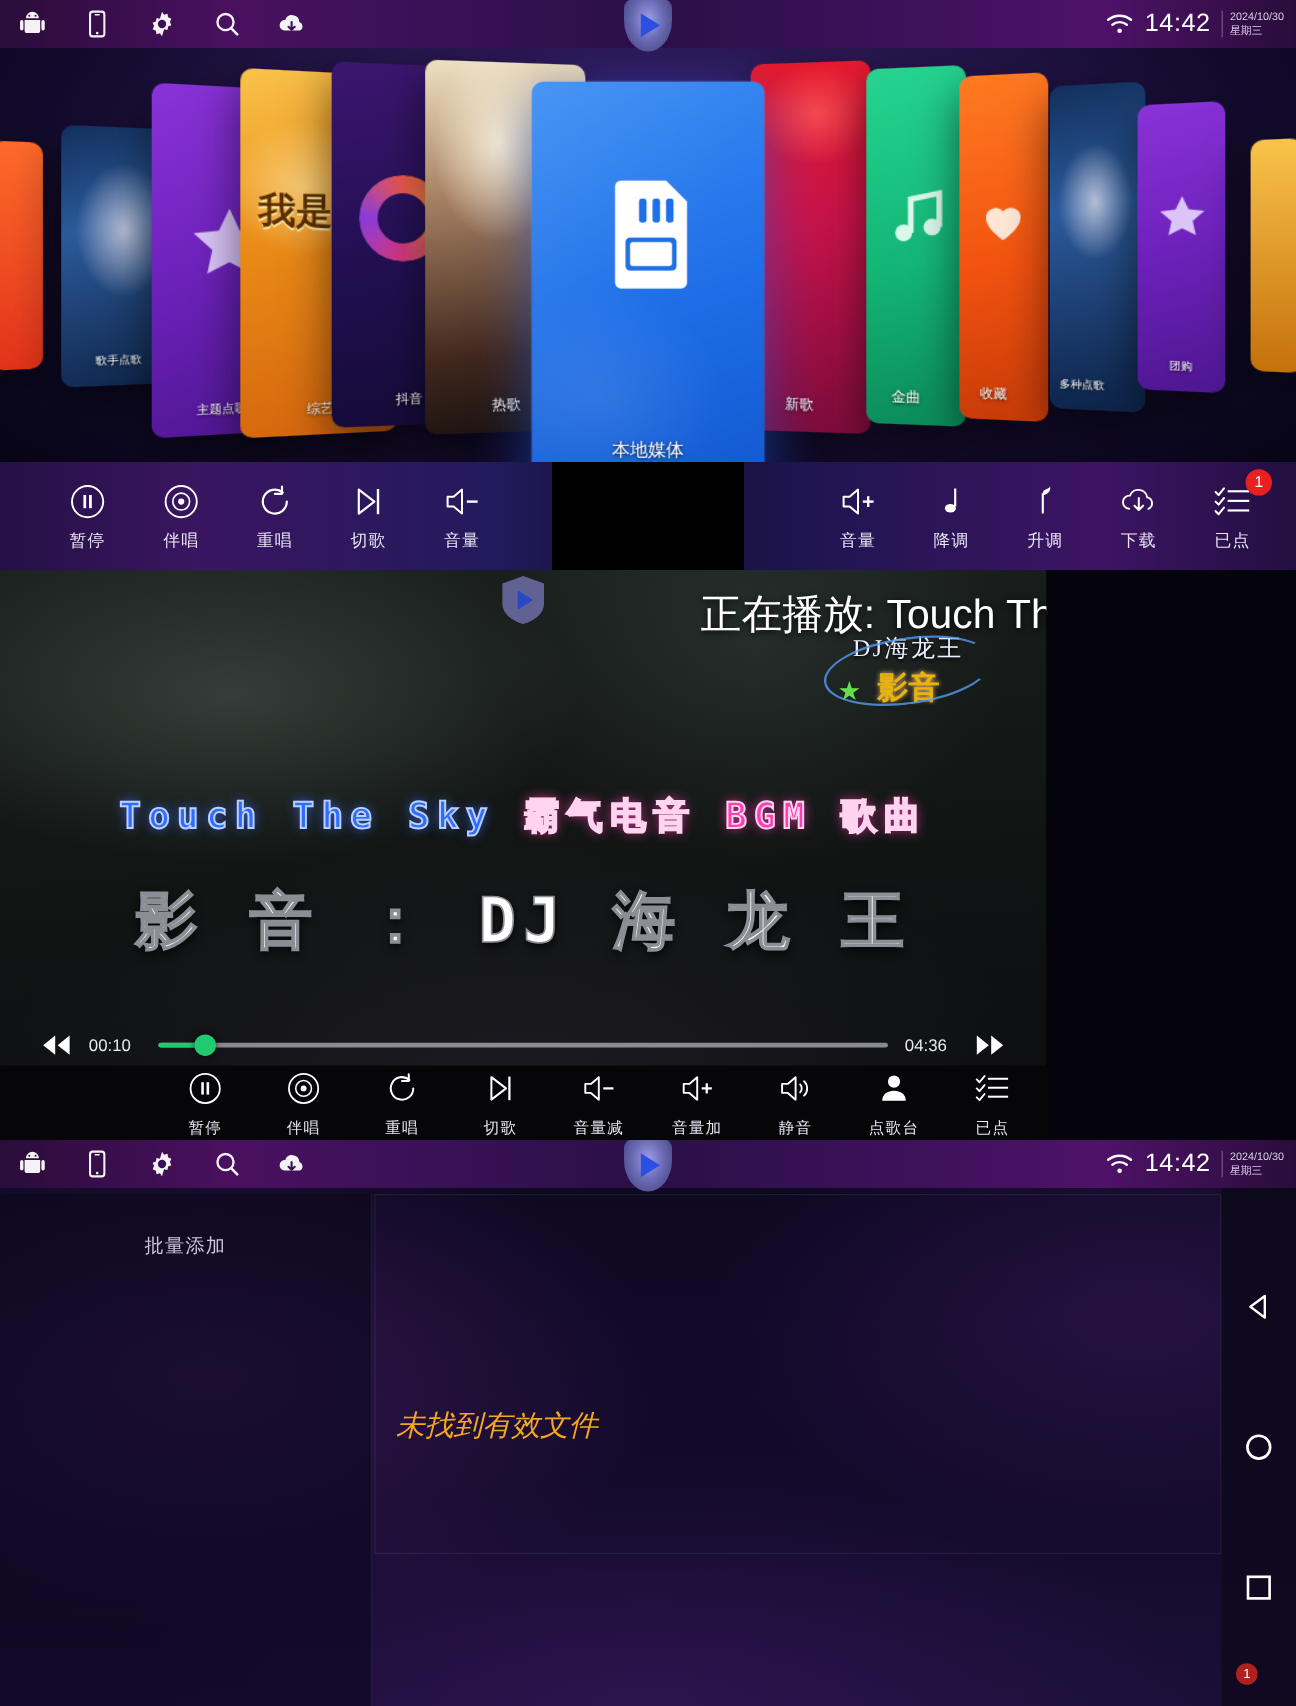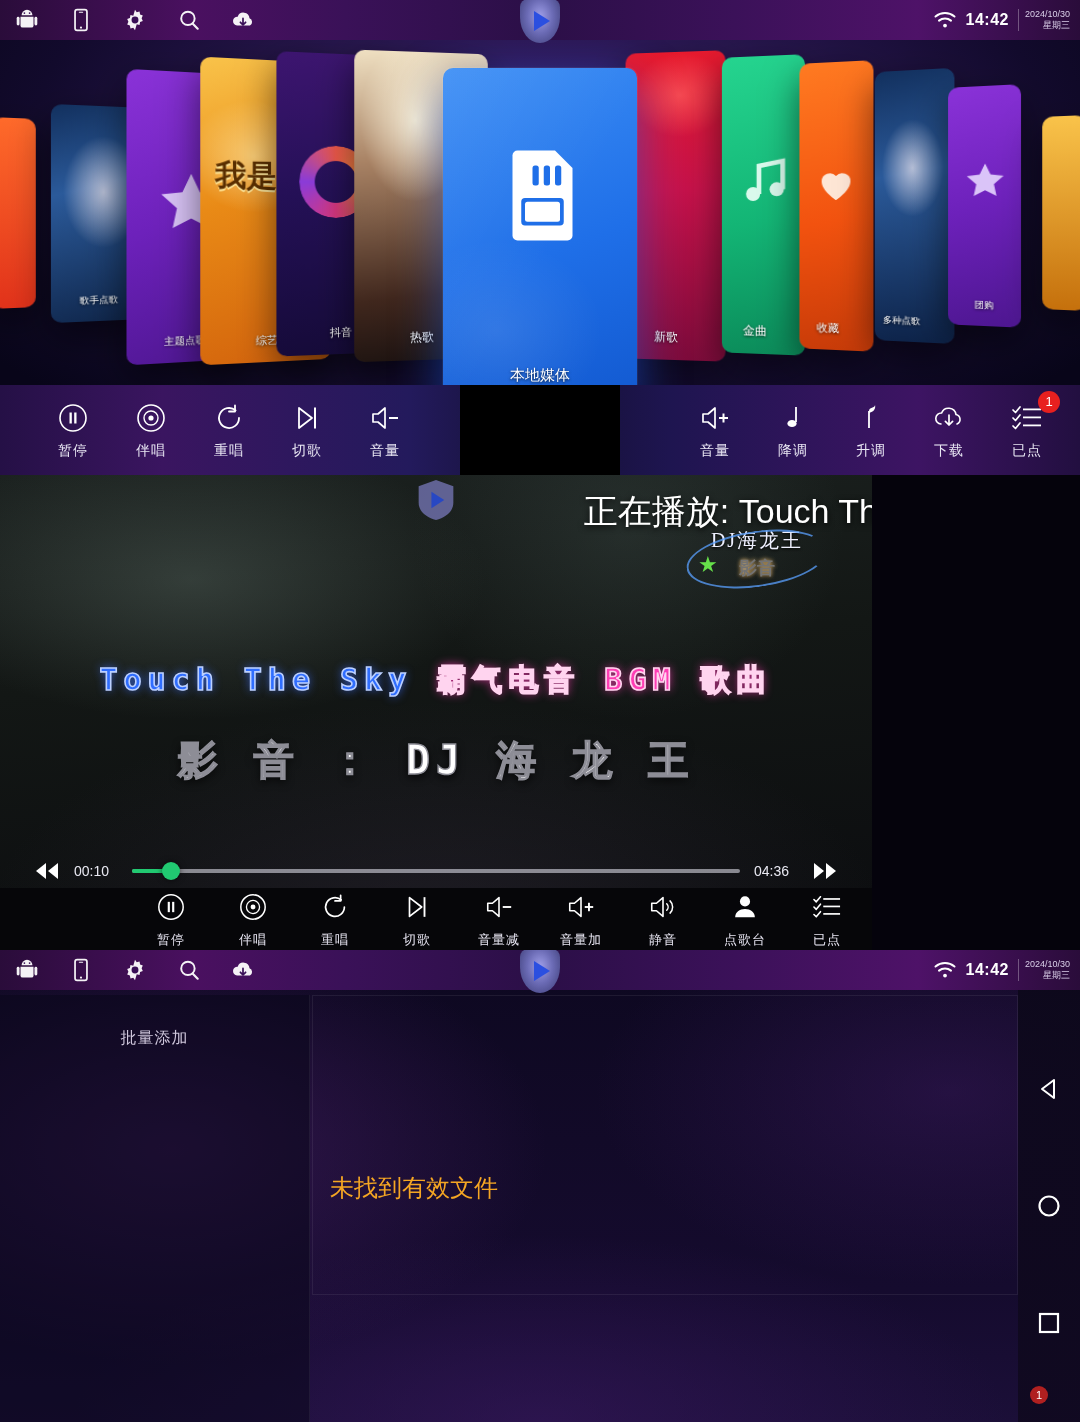--- a/index.html
+++ b/index.html
@@ -15,22 +15,22 @@
   .statusbar {
     position: absolute; left: 0; width: 1080px; height: 40px;
     background: linear-gradient(90deg,#2a0c3a 0%, #4a1060 18%, #3a1158 32%, #2b0f47 50%, #3b1159 68%, #4e1268 85%, #2a0c3a 100%);
     display: flex; align-items: center;
     z-index: 40;
   }
   .sb-left { display: flex; align-items: center; gap: 28px; padding-left: 14px; }
   .sb-ic { width: 26px; height: 26px; display:block; opacity: .95; }
   .sb-spacer { flex: 1 1 auto; }
   .sb-right { display: flex; align-items: center; gap: 9px; padding-right: 10px; }
-  .sb-time { color: #fff; font-size: 16px; letter-spacing: .5px; font-weight: bold; }
-  .sb-date { color: #d9cfe8; font-size: 9px; line-height: 11px; border-left: 1px solid rgba(255,255,255,.3); padding-left: 6px; text-align: right;}
+  .sb-time { color: #fff; font-size: 21px; letter-spacing: .5px; }
+  .sb-date { color: #d9cfe8; font-size: 9px; line-height: 11px; border-left: 1px solid rgba(255,255,255,.3); padding-left: 6px; text-align: left;}
   .sb-logo {
     position: absolute; left: 50%; transform: translateX(-50%); top: -2px;
     width: 44px; height: 46px; display: flex; align-items: center; justify-content: center;
   }
   .sb-logo .shield {
     width: 40px; height: 44px;
     background: radial-gradient(ellipse at 50% 40%, #9f9fe8 0%, #6b6bb5 45%, #3a3a72 100%);
     border-radius: 8px 8px 20px 20px / 8px 8px 26px 26px;
     display:flex; align-items:center; justify-content:center;
     filter: blur(.3px);
@@ -122,35 +122,35 @@
   }
   .nowplaying {
     position: absolute; right: -6px; top: 14px;
     color: #fff; font-size: 34px; white-space: nowrap;
     text-shadow: 0 2px 6px rgba(0,0,0,.9); font-weight: 500;
   }
   .wm {
     position: absolute; right: 50px; top: 52px; width: 130px; text-align: center;
   }
   .wm .wm1 { color: #eef0ff; font-size: 20px; font-family: "Liberation Serif", serif; letter-spacing: 2px; text-shadow: 0 1px 3px #000; }
-  .wm .wm2 { color: #737373; font-size: 18px; font-weight: bold; text-shadow: 0 0 4px #ffd080, 0 2px 4px #000; margin-top: 2px;}
+  .wm .wm2 { color: #eab308; font-size: 26px; font-weight: bold; text-shadow: 0 0 4px #ffd080, 0 2px 4px #000; margin-top: 2px;}
   .wm .ring {
     position: absolute; left: -6px; top: 4px; width: 142px; height: 56px;
     border: 2px solid rgba(90,160,255,.75); border-radius: 50%;
     border-right-color: transparent; transform: rotate(-8deg);
   }
   .wm .star { position: absolute; left: 6px; bottom: 2px; color: #66e04a; font-size: 22px; }
 
   .lyric-wrap { position: absolute; left: 0; right: 0; top: 185px; text-align: center; }
   .lyric1 { font-size: 30px; font-weight: bold; letter-spacing: 6px; white-space: nowrap;
     font-family: "DejaVu Sans Mono", monospace; }
   .lyric1 .en { color: #2f6dff; -webkit-text-stroke: 1.6px #bcd0ff; text-shadow: 0 0 10px rgba(60,110,255,.9); }
   .lyric1 .cn { color: #ff3db4; -webkit-text-stroke: 1.6px #ffd4ef; text-shadow: 0 0 10px rgba(255,60,180,.9); }
   .lyric2 {
-    margin-top: 32px; font-size: 40px; font-weight: bold; letter-spacing: 6px; color: #ffffff;
+    margin-top: 32px; font-size: 52px; font-weight: bold; letter-spacing: 6px; color: #ffffff;
     -webkit-text-stroke: 1.4px #8d8d96; text-shadow: 0 3px 8px rgba(0,0,0,.9);
     font-family: "DejaVu Sans Mono", monospace;
   }
   .seek { position: absolute; top: 380px; left: 0; right: 0; height: 32px; display: flex; align-items: center; padding: 0 34px; gap: 14px; }
   .sk-btn { color: #fff; font-size: 20px; line-height: 1; }
   .sk-time { color: #e9e9f2; font-size: 14px; min-width: 44px; text-align: left; }
   .sk-track { flex: 1 1 auto; height: 4px; background: rgba(235,235,245,.55); position: relative; border-radius: 2px; }
   .sk-fill { position: absolute; left: 0; top: 0; bottom: 0; width: 6.4%; background: #21c971; border-radius: 2px; }
   .sk-knob { position: absolute; left: 6.4%; top: 50%; width: 18px; height: 18px; margin-left: -9px; margin-top: -9px;
     border-radius: 50%; background: #21c971; box-shadow: 0 0 6px rgba(0,0,0,.6); }
@@ -180,21 +180,21 @@
     color: #cfc7dc; font-size: 16px; letter-spacing: 1px;
   }
   .side-btn.active { background: #b01c5c; color: #ffffff; }
 
   .p3-main {
     position: absolute; left: 312px; top: 45px; width: 706px; height: 300px;
     border: 1px solid rgba(255,255,255,.07);
   }
   .nofile {
     position: absolute; left: 330px; top: 222px;
-    color: #f5a623; font-size: 24px; white-space: nowrap;
+    color: #f5a623; font-size: 24px; white-space: nowrap; font-style: italic;
   }
 
   .navbar {
     position: absolute; right: 0; top: 990px; width: 62px; height: 432px;
     background: linear-gradient(180deg, rgba(12,8,26,.9) 0%, rgba(16,9,32,.95) 100%);
     display: flex; flex-direction: column; align-items: center; justify-content: space-around;
     padding: 40px 0 40px 0; z-index: 35;
   }
   .nav-ic { width: 30px; height: 30px; display: flex; align-items: center; justify-content: center; }
   .nav-badge {

